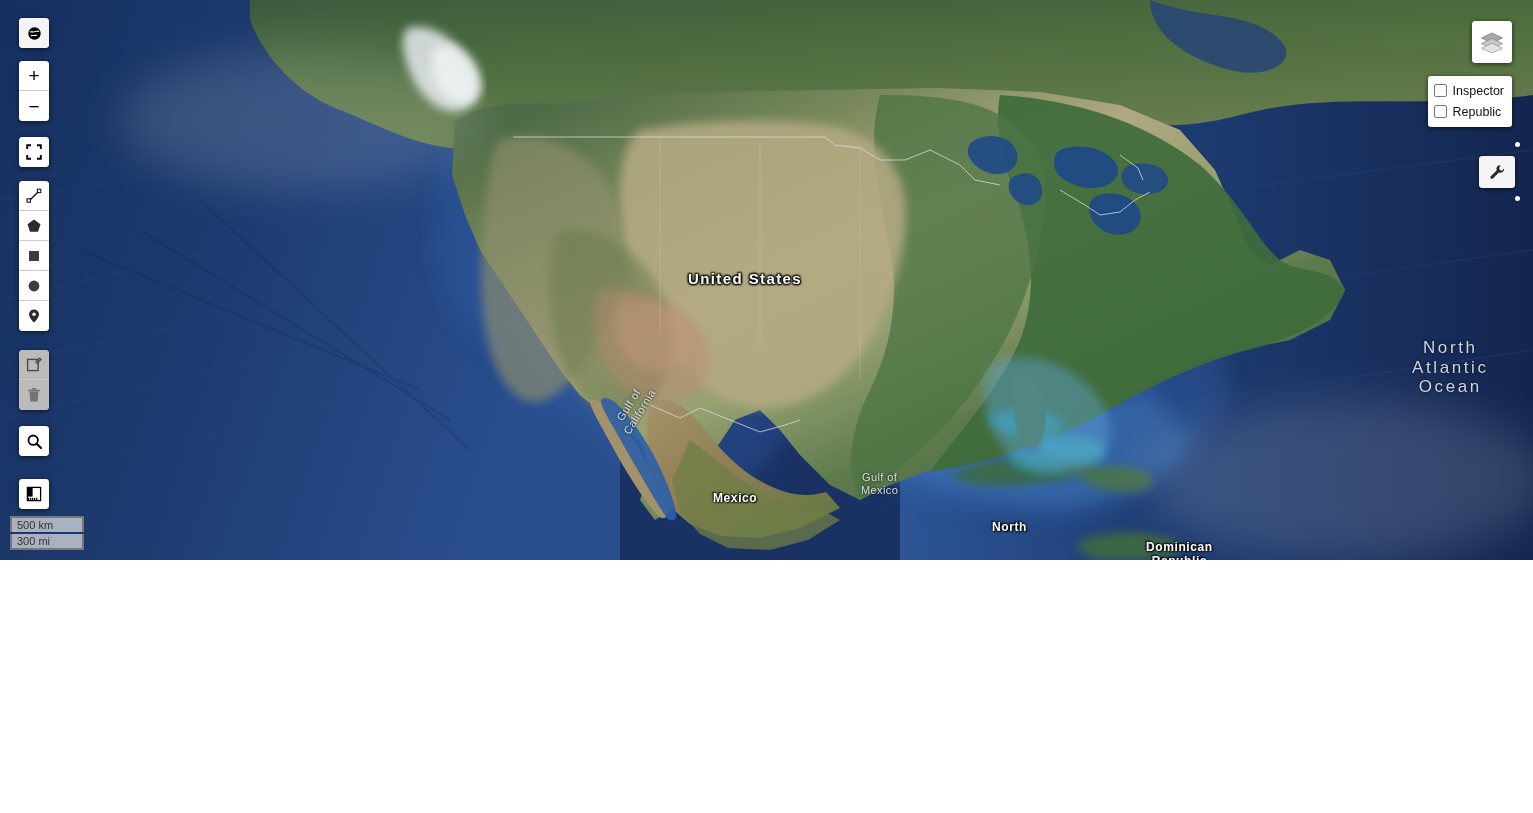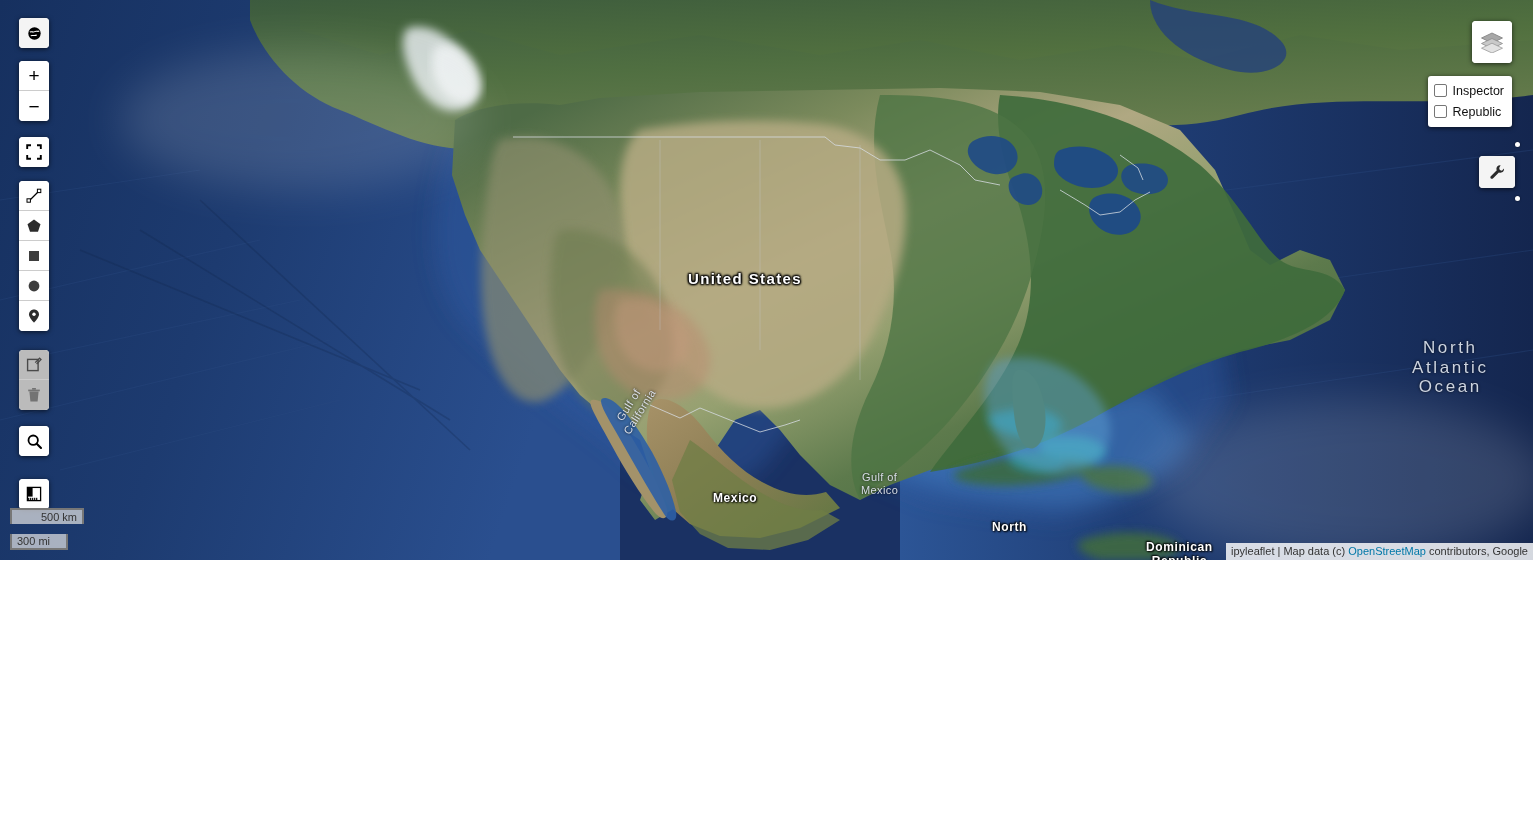--- a/index.html
+++ b/index.html
@@ -154,24 +154,23 @@
     border: 2px solid #777;
     border-top: none;
     padding: 1px 5px 1px 5px;
     box-sizing: border-box;
     white-space: nowrap;
   }
   .scale-line.km {
     border-bottom: none;
     border-top: 2px solid #777;
     width: 74px;
-    margin-bottom: 10px;
-    text-align: right;
-  }
-  .scale-line.mi { width: 58px; }
+    margin-bottom: 2px;
+  }
+  .scale-line.mi { width: 74px; }
 
   
   #attribution {
     position: absolute;
     right: 0;
     bottom: 0;
     z-index: 20;
     background: rgba(255,255,255,0.82);
     font-size: 11px;
     color: #333;
@@ -496,23 +495,20 @@
       </svg>
     </div>
   </div>
   <span class="dot-marker" style="right:13px; top:196px;"></span>
 
   <div id="scale-control">
     <div class="scale-line km">500 km</div>
     <div class="scale-line mi">300 mi</div>
   </div>
 
-  <div id="attribution">
-    <span>ipyleaflet | Map data (c) </span><a href="#">OpenStreetMap</a><span> contributors, Google</span>
-  </div>
 </div>
 
 <div id="controls">
 
   
   
   
 
   
   

